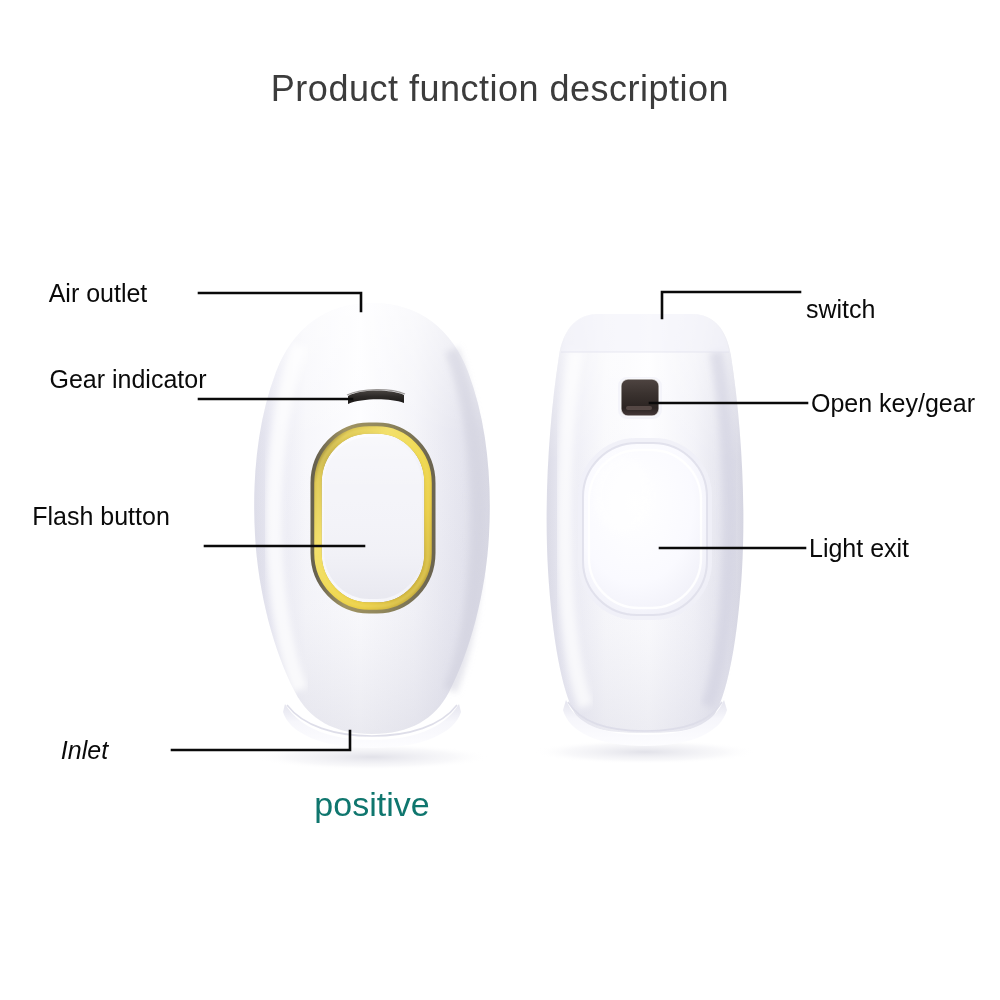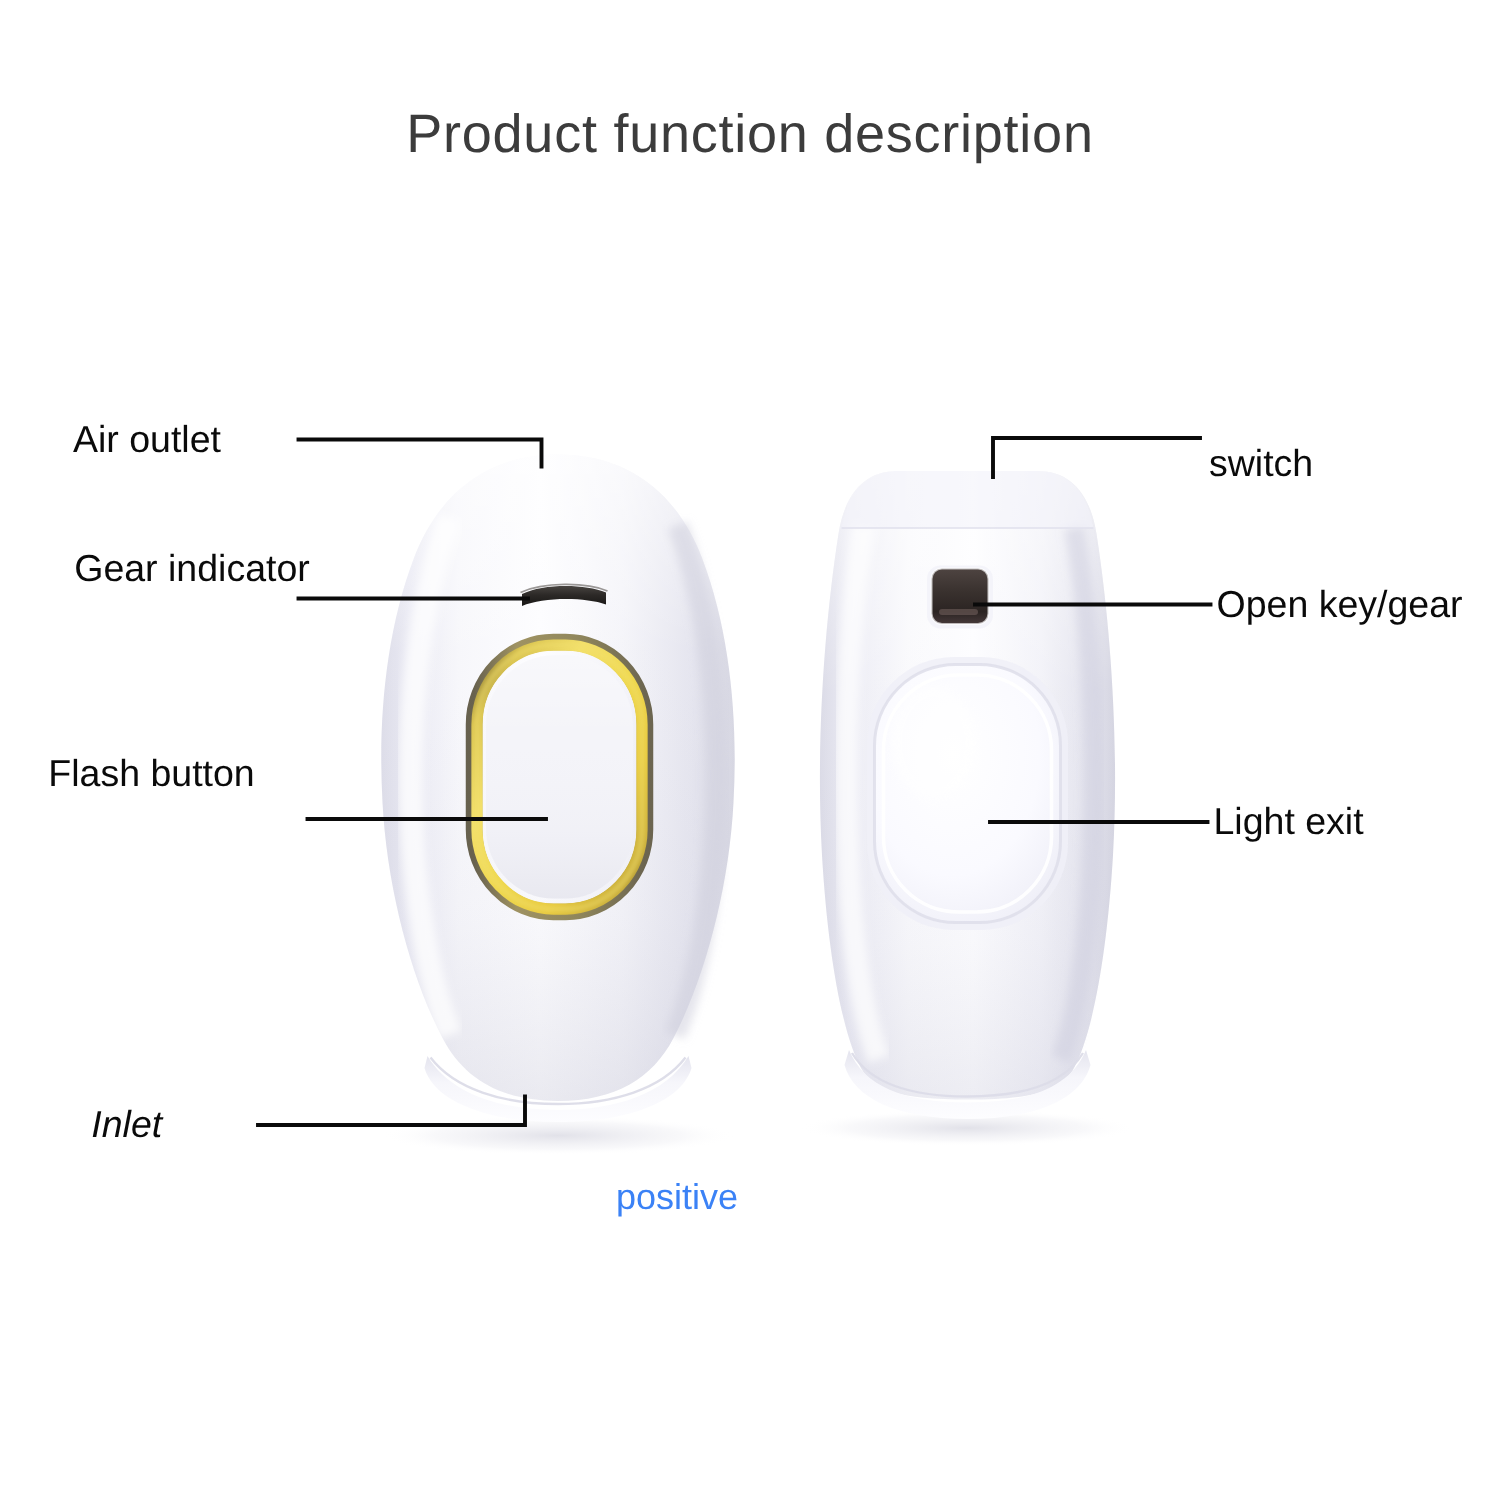--- a/index.html
+++ b/index.html
@@ -57,25 +57,25 @@
     white-space: nowrap;
     line-height: 1;
   }
   .ann-label.right-align { text-align: center; }
   .ann-label.left-align  { text-align: left; }
 
   
   .caption {
     position: absolute;
     font-family: "Liberation Sans", sans-serif;
-    font-size: 24px;
+    font-size: 34px;
     font-weight: 400;
-    color: #3b82f6;
+    color: #0f766e;
     white-space: nowrap;
-    text-align: right;
+    text-align: center;
   }
 </style>
 </head>
 <body>
 
 <div id="page">
 
   <div id="title">Product function description</div>
 
   <svg id="devices" viewBox="0 0 1000 1000" xmlns="http://www.w3.org/2000/svg">

